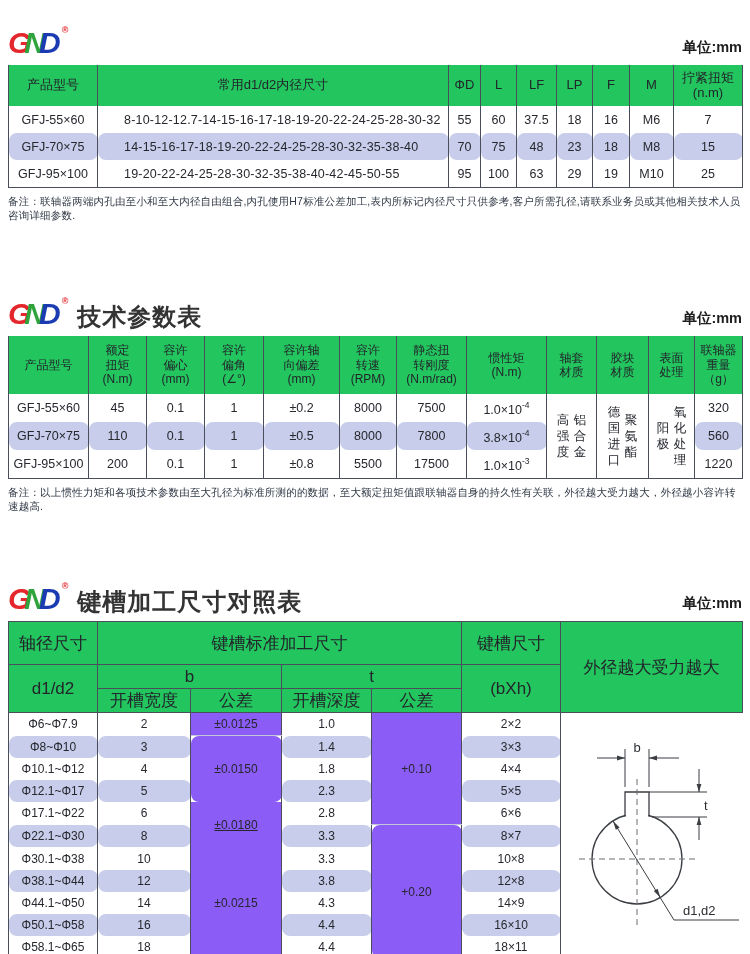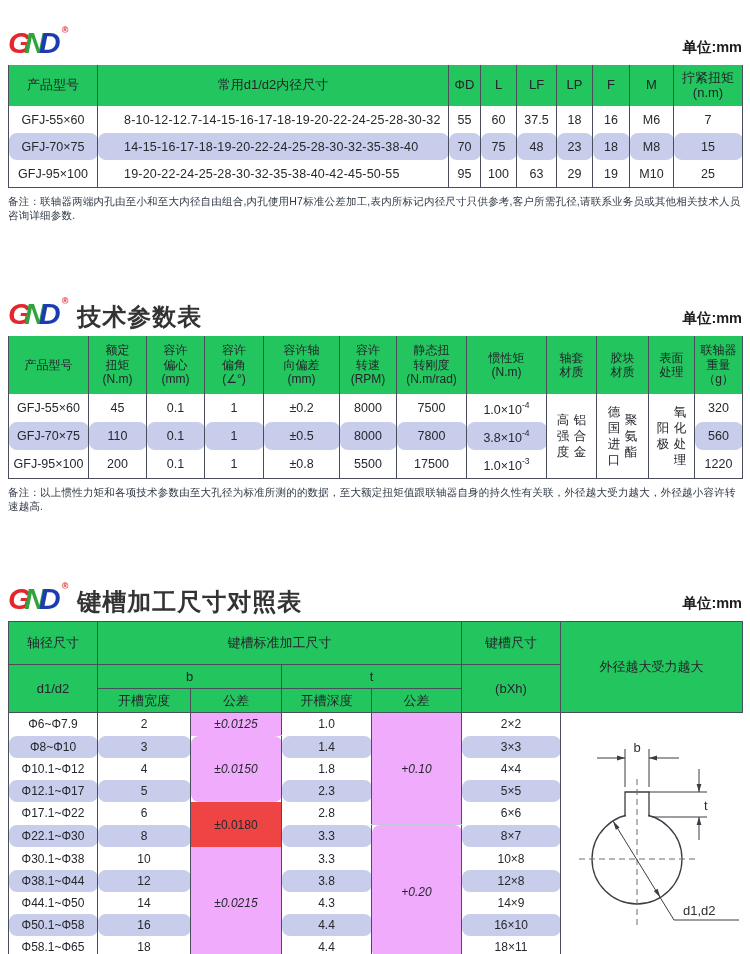--- a/index.html
+++ b/index.html
@@ -48,27 +48,27 @@
   .t2 td { height:28px; font-size:12.5px; }
   .t2 tr:last-child td, .t2 td.mat { border-bottom:1px solid #4a4e5a; }
   .t2 td.mat { background:#ffffff; }
   .u-line { text-underline-offset:2px; }
   .vwrap { display:flex; justify-content:center; align-items:center; gap:4px; }
   .vcol { display:inline-block; width:1.05em; word-break:break-all;
           line-height:1.3; font-size:12.5px; text-align:center; }
   sup.exp { font-size:8.5px; vertical-align:6px; letter-spacing:0; }
 
   
-  .t3 th { font-size:13px; }
+  .t3 th { font-size:17px; }
   .t3 tr.h1 th { height:42px; border-top:1px solid #4a4e5a; border-bottom:1px solid #4a4e5a; }
   .t3 tr.h2 th { height:23px; border-bottom:1px solid #4a4e5a; }
   .t3 tr.h3 th { height:23px; border-bottom:1px solid #4a4e5a;text-align:center; }
   .t3 td { height:22px; font-size:12px; }
-  .t3 td.m-w { background:#f0abfc;font-style:italic; }
-  .t3 td.m-p { background:#ef4444; }
+  .t3 td.m-w { background:#8b5cf6; }
+  .t3 td.m-p { background:#8b5cf6;text-decoration:underline; }
   .t3 td.sep { border-bottom:1px solid #c2c6d8; }
   .t3 td.diagram { border:none; background:#ffffff; padding:0; }
 
   
   .note { margin:7px 0 0 0; font-size:10.5px; color:#303845; letter-spacing:0.2px; }
 </style>
 </head>
 <body>
 
 <div class="page">

